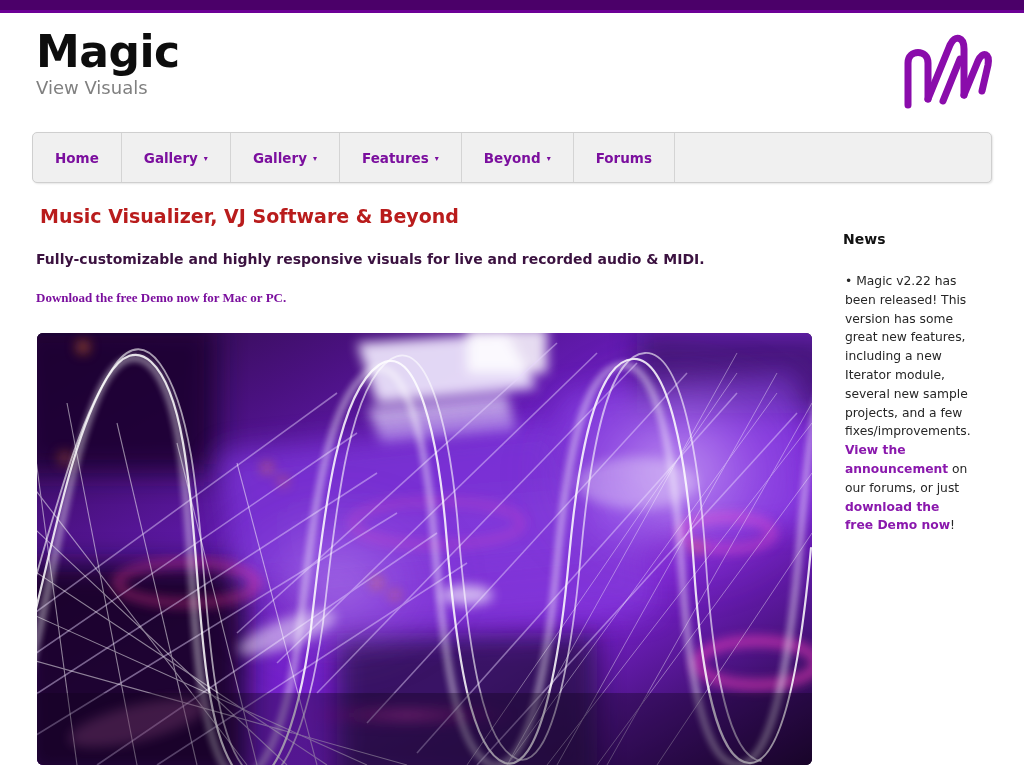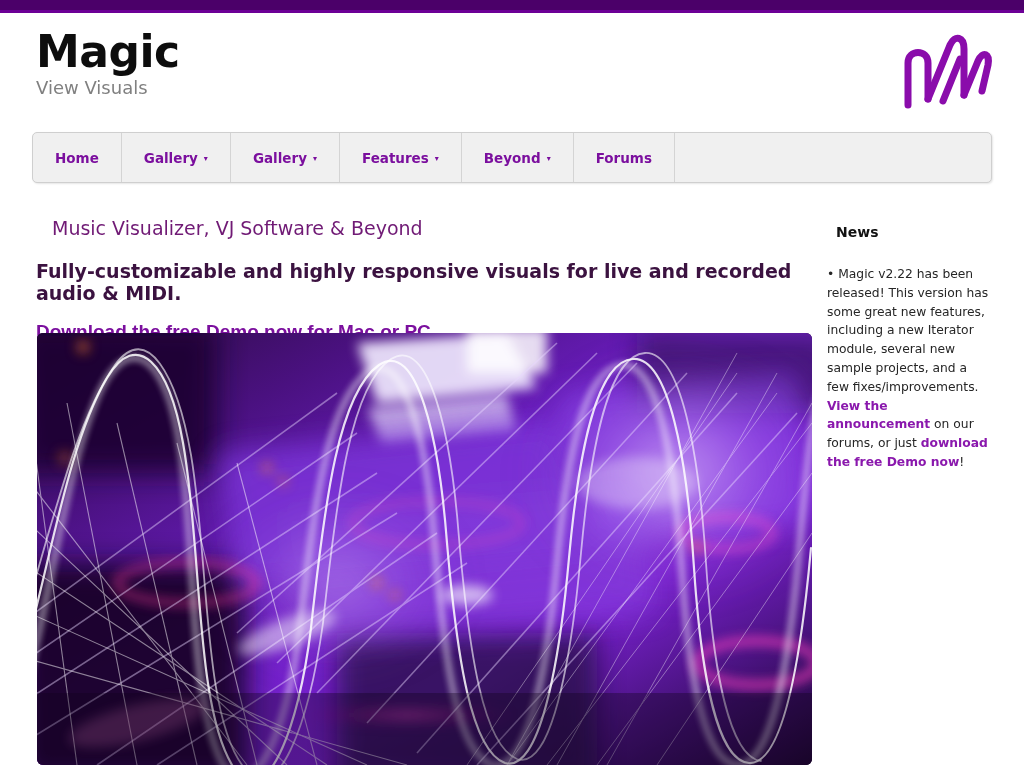--- a/index.html
+++ b/index.html
@@ -127,37 +127,37 @@
   
   .main {
     position: absolute;
     top: 186px;
     left: 36px;
     width: 776px;
   }
   .page-title {
     font-family: "DejaVu Sans", sans-serif;
     font-size: 19px;
-    font-weight: normal;
-    color: #701a75;
-    margin: 16px;
+    font-weight: bold;
+    color: #b91c1c;
+    margin: 4px;
     line-height: 26px;
   }
   .tagline {
     font-family: "DejaVu Sans", sans-serif;
-    font-size: 19px;
+    font-size: 14px;
     font-weight: bold;
     color: #3b1240;
     margin: 0;
     margin-top: 19px;
     line-height: 22px;
   }
   .demo-link {
-    font-family: Liberation Sans, sans-serif;
-    font-size: 19px;
+    font-family: Liberation Serif, serif;
+    font-size: 13px;
     font-weight: bold;
     color: #7b0f9e;
     margin: 0;
     margin-top: 17px;
     line-height: 22px;
     text-decoration: none;
     display: block;
     cursor: pointer;
   }
 
@@ -179,29 +179,29 @@
     position: absolute;
     top: 200px;
     left: 827px;
     width: 162px;
   }
   .news-title {
     font-family: "DejaVu Sans", sans-serif;
     font-size: 14px;
     font-weight: bold;
     color: #121212;
-    margin: 9px;
+    margin: 16px;
     line-height: 20px;
   }
   .news-body {
     font-family: "DejaVu Sans", sans-serif;
     font-size: 12.3px;
     line-height: 18.8px;
     color: #262626;
-    margin: 0;
+    margin: 18px;
     margin-top: 23px;
   }
   .news-link {
     color: #8a18ad;
     font-weight: bold;
     text-decoration: none;
     cursor: pointer;
   }
 </style>
 </head>

